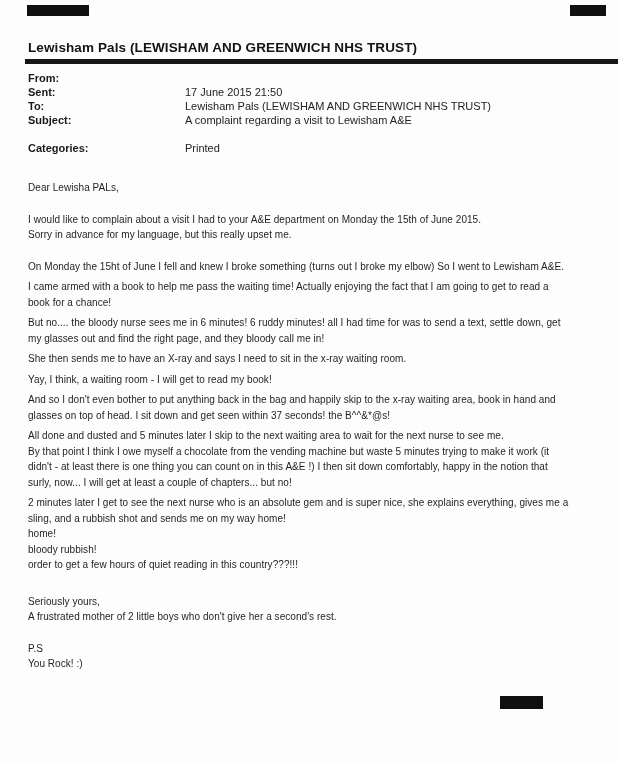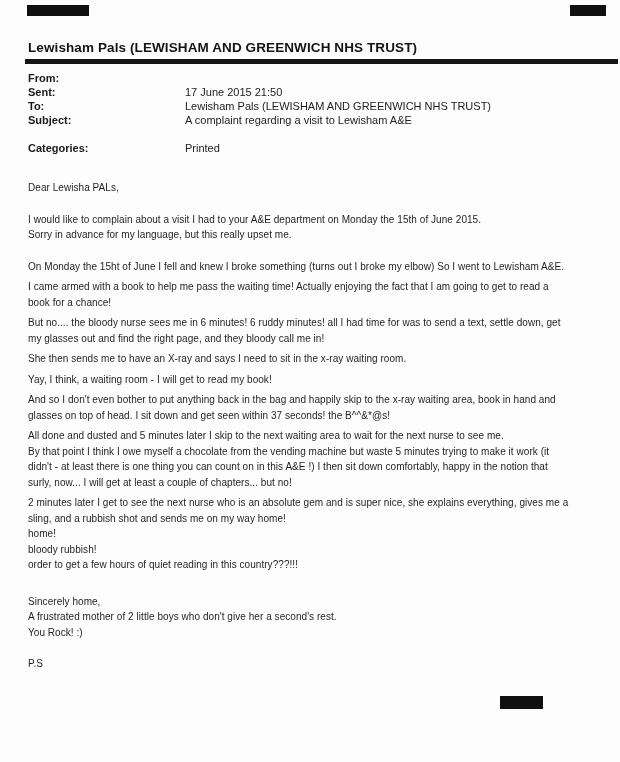--- a/index.html
+++ b/index.html
@@ -114,19 +114,19 @@
     <p class="bl">glasses on top of head. I sit down and get seen within 37 seconds! the B^^&amp;*@s!</p>
     <p class="bl gs">All done and dusted and 5 minutes later I skip to the next waiting area to wait for the next nurse to see me.</p>
     <p class="bl">By that point I think I owe myself a chocolate from the vending machine but waste 5 minutes trying to make it work (it</p>
     <p class="bl">didn't - at least there is one thing you can count on in this A&amp;E !) I then sit down comfortably, happy in the notion that</p>
     <p class="bl">surly, now... I will get at least a couple of chapters... but no!</p>
     <p class="bl gs">2 minutes later I get to see the next nurse who is an absolute gem and is super nice, she explains everything, gives me a</p>
     <p class="bl">sling, and a rubbish shot and sends me on my way home!</p>
     <p class="bl">home!</p>
     <p class="bl">bloody rubbish!</p>
     <p class="bl">order to get a few hours of quiet reading in this country???!!!</p>
-    <p class="bl gl">Sincerely home,</p>
+    <p class="bl gl">Seriously yours,</p>
     <p class="bl">A frustrated mother of 2 little boys who don't give her a second's rest.</p>
+    <p class="bl gm">P.S</p>
     <p class="bl">You Rock! :)</p>
-    <p class="bl gm">P.S</p>
   </div>
 
 </div>
 
 </body></html>

